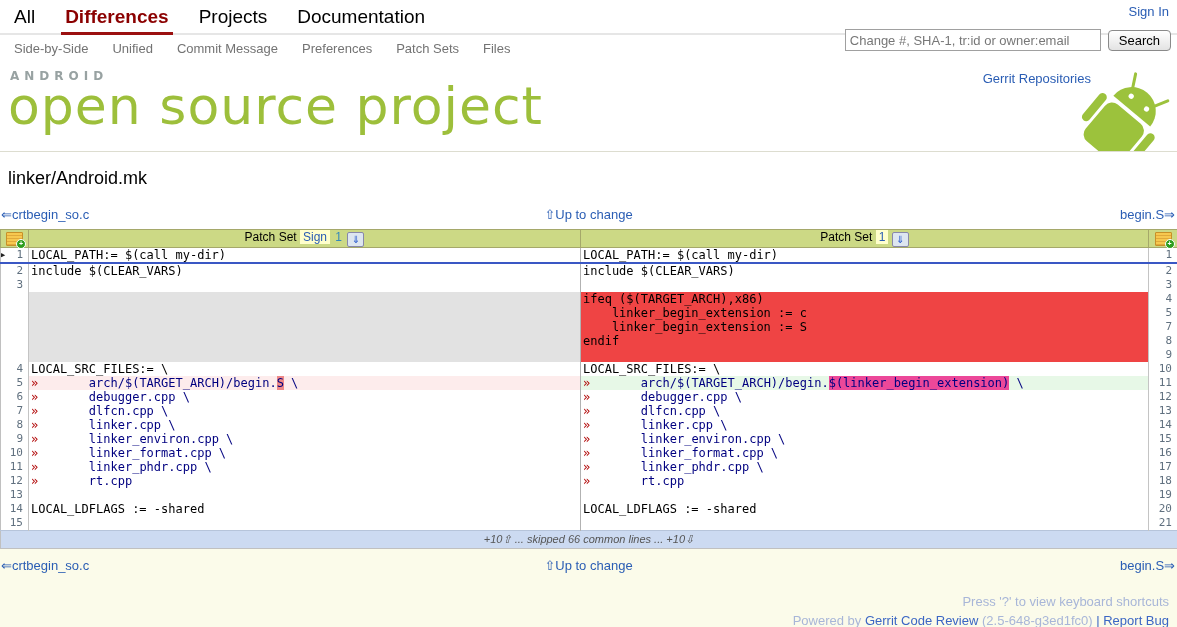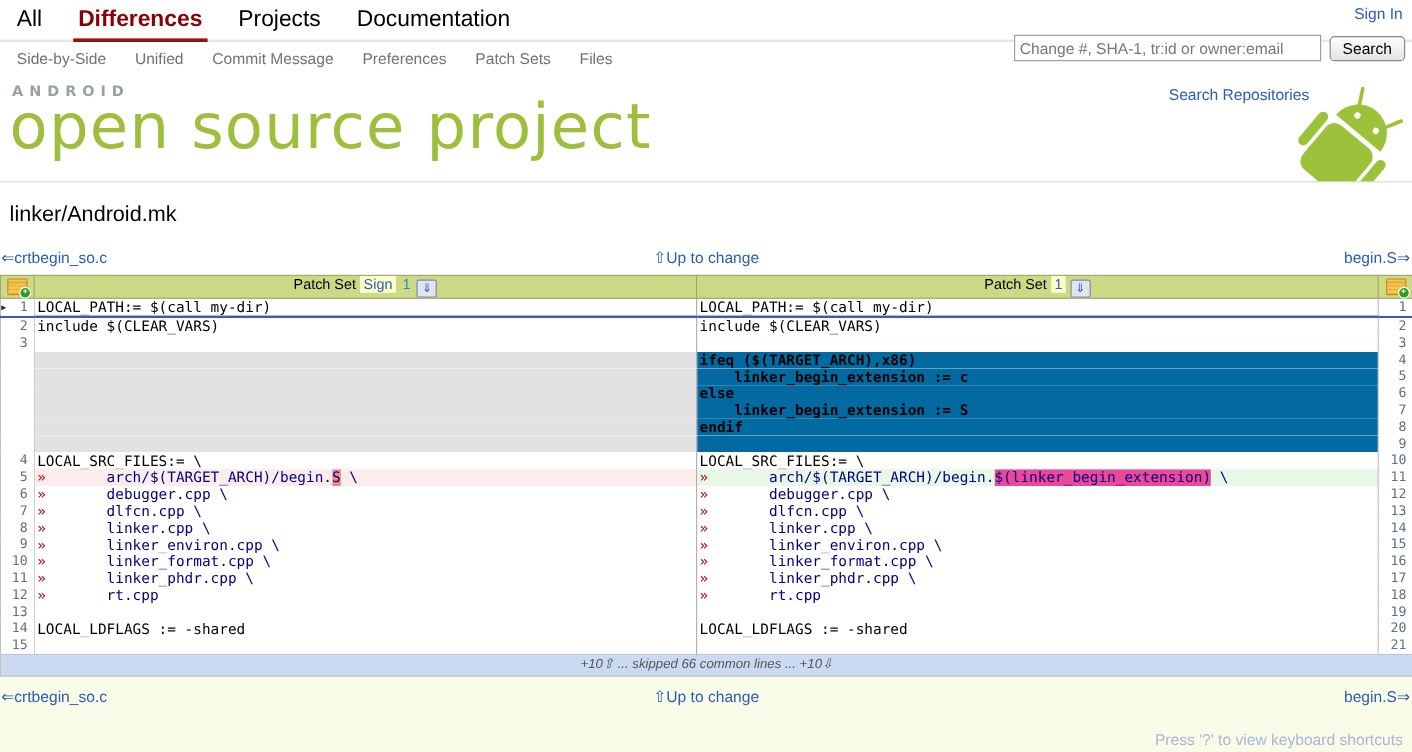--- a/index.html
+++ b/index.html
@@ -54,21 +54,21 @@
   .fc-plus{position:absolute;right:-4px;bottom:-4px;width:8px;height:8px;background:#2e9e1e;border:1px solid #fff;border-radius:50%;color:#fff;font:bold 7px/8px "Liberation Sans",sans-serif;text-align:center;}
 
   td.code{font-family:"DejaVu Sans Mono",monospace;font-size:12px;line-height:14px;height:14px;white-space:pre;overflow:hidden;padding:0 0 0 2px;}
   td.ln{font-family:"DejaVu Sans Mono",monospace;font-size:11px;line-height:14px;height:14px;color:#60707f;text-align:right;padding:0 5px 0 0;background:#fff;position:relative;}
   td.lnl{border-right:1px solid #c4c4c4;}
   td.lnr{border-left:1px solid #c4c4c4;}
   td.code.cr{border-left:1px solid #b2b2b2;}
   tr.sel td{border-bottom:2px solid #3a57c4;}
   .mark{position:absolute;left:0;top:2px;font-size:7px;color:#222;line-height:10px;}
   td.filler{background:#e2e2e2;}
-  td.add{background:#0369a1;font-weight:bold;}
+  td.add{background:#ef4444;}
   td.adl{background:#e7f8e7;}
   td.rml{background:#fdecec;}
   .s-pln{color:#000;}
   .s-nav{color:#000080;}
   .s-ws{color:#b00000;}
   .s-rmt{background:#ee8888;color:#000080;}
   .s-adt{background:#ec4899;color:#000080;}
   tr.skiprow td{background:#ccdaf1;border-top:1px solid #b6c4da;text-align:center;font:italic 11px/15px "Liberation Sans",sans-serif;color:#555;height:15px;margin-left:28px;}
   tr.skiprow a{color:#555;text-decoration:none;cursor:pointer;}
 
@@ -106,21 +106,21 @@
         </div>
       <div class="search">
         <input class="search-input" placeholder="Change #, SHA-1, tr:id or owner:email" style="">
         <button class="search-btn">Search</button>
       </div>
     </div>
 
     <div class="logo-sec">
       <div class="brand">android</div>
       <div class="osp">open source project</div>
-      <a class="browse">Search Repositories</a>
+      <a class="browse">Gerrit Repositories</a>
       <svg class="robot" width="130" height="118" viewBox="0 0 130 118">
         <g transform="rotate(40 65 55)" fill="#9cc23c">
           <path d="M41,46 a24,24 0 0 1 48,0 z"></path>
           <line x1="51" y1="28" x2="44" y2="15" stroke="#9cc23c" stroke-width="3" stroke-linecap="round"></line>
           <line x1="79" y1="28" x2="86" y2="15" stroke="#9cc23c" stroke-width="3" stroke-linecap="round"></line>
           <circle cx="55" cy="35" r="2.6" fill="#ffffff"></circle>
           <circle cx="75" cy="35" r="2.6" fill="#ffffff"></circle>
           <rect x="41" y="50" width="48" height="48" rx="9"></rect>
           <rect x="29.5" y="50" width="8.5" height="34" rx="4.2"></rect>
           <rect x="92" y="50" width="8.5" height="34" rx="4.2"></rect>
@@ -195,26 +195,20 @@
           </tr>
           <tr>
             <td class="ln lnl"></td>
             <td class="code cl filler"></td>
             <td class="code cr add"><span class="s-pln">    linker_begin_extension := c</span></td>
             <td class="ln lnr">5</td>
           </tr>
           <tr>
             <td class="ln lnl"></td>
             <td class="code cl filler"></td>
-            <td class="code cr add"><span class="s-pln">else</span></td>
-            <td class="ln lnr">6</td>
-          </tr>
-          <tr>
-            <td class="ln lnl"></td>
-            <td class="code cl filler"></td>
             <td class="code cr add"><span class="s-pln">    linker_begin_extension := S</span></td>
             <td class="ln lnr">7</td>
           </tr>
           <tr>
             <td class="ln lnl"></td>
             <td class="code cl filler"></td>
             <td class="code cr add"><span class="s-pln">endif</span></td>
             <td class="ln lnr">8</td>
           </tr>
           <tr>

